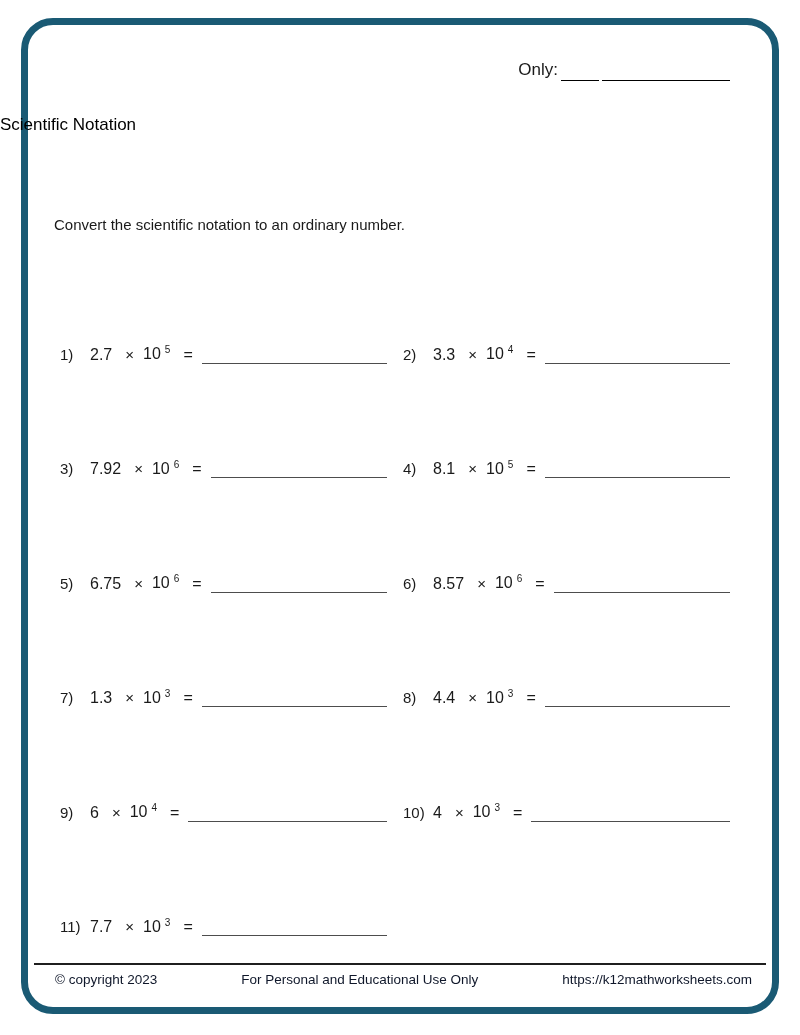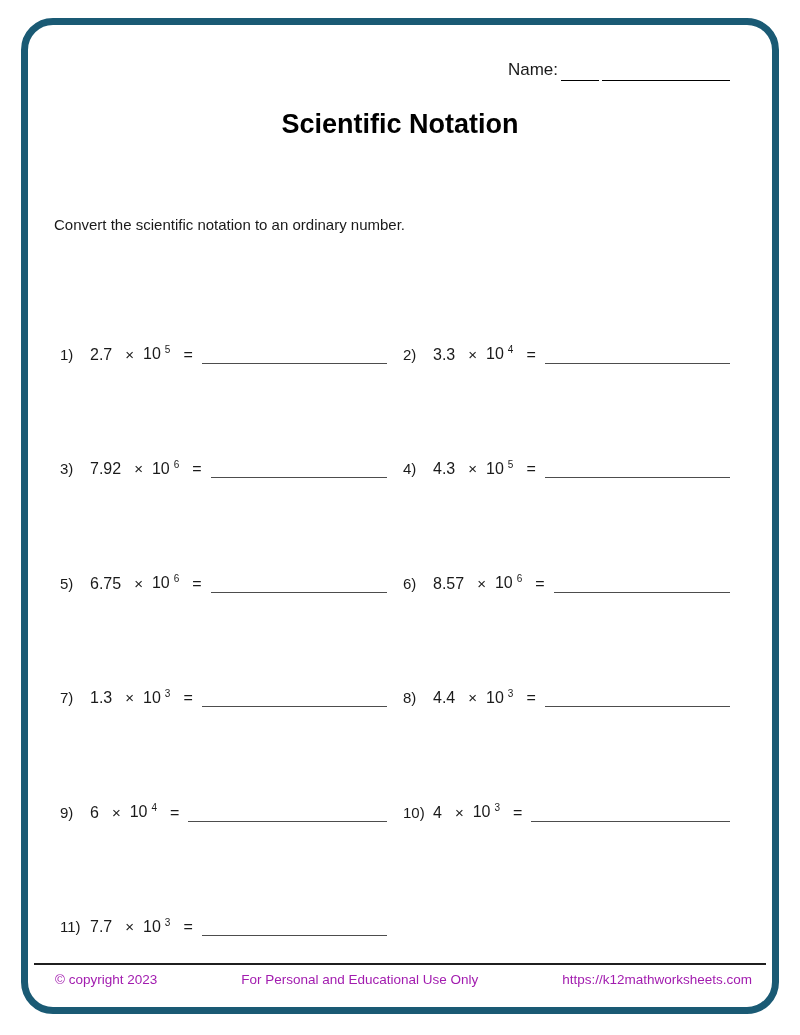--- a/index.html
+++ b/index.html
@@ -16,22 +16,22 @@
   .name-row{
     position:absolute;top:59px;right:70px;
     display:flex;align-items:flex-end;gap:3px;font-size:17px;
   }
   .name-label{line-height:22px;}
   .name-seg{display:inline-block;height:21px;border-bottom:1.6px solid #000;}
   .name-seg1{width:38px;}
   .name-seg2{width:128px;}
   
   .title{
-    position:absolute;top:104px;left:0;right:0;text-align:center;
-    font-weight:bold;font-size:27px;line-height:41px;color:#000;
+    position:absolute;top:104px;left:0;right:0;
+    font-weight:normal;font-size:17px;line-height:41px;color:#000;
   }
   
   .instruction{position:absolute;top:216px;left:54px;font-size:15px;}
   
   .problems{
     position:absolute;top:250px;left:60px;right:70px;
     display:grid;grid-template-columns:1fr 1fr;column-gap:16px;
     grid-auto-rows:114.5px;
   }
   .problem{display:flex;align-items:flex-end;font-size:16px;}
@@ -40,30 +40,30 @@
   .coef{margin-right:13px;}
   .times{margin-right:9px;font-size:15px;}
   .exp{font-size:10px;margin-left:4px;}
   .eq{margin-left:13px;margin-right:9px;}
   .ansline{flex:1 1 auto;border-bottom:1.7px solid #4d4d4d;margin-bottom:1px;}
   
   .footer-line{position:absolute;left:34px;right:34px;top:963px;border-top:2px solid #1f1f1f;}
   .footer-row{
     position:absolute;top:972px;left:55px;right:48px;
     display:flex;justify-content:space-between;align-items:flex-start;
-    font-size:13.5px;color:#a21caf;
+    font-size:13.5px;color:#0f172a;
   }
 </style>
 </head>
 <body>
 
 <div class="page-border"></div>
 
 <div class="name-row">
-  <span class="name-label">Name:</span>
+  <span class="name-label">Only:</span>
   <span class="name-seg name-seg1"></span>
   <span class="name-seg name-seg2"></span>
 </div>
 
 <div class="title">
   <div>Scientific Notation</div>
 </div>
 
 <div class="instruction">Convert the scientific notation to an ordinary number.</div>
 
@@ -78,21 +78,21 @@
       <span class="expr"><span class="coef">3.3</span><span class="times">×</span><span class="base">10</span><sup class="exp">4</sup><span class="eq">=</span></span>
       <span class="ansline"></span>
     </div>
     <div class="problem">
       <span class="qnum">3)</span>
       <span class="expr"><span class="coef">7.92</span><span class="times">×</span><span class="base">10</span><sup class="exp">6</sup><span class="eq">=</span></span>
       <span class="ansline"></span>
     </div>
     <div class="problem">
       <span class="qnum">4)</span>
-      <span class="expr"><span class="coef">4.3</span><span class="times">×</span><span class="base">10</span><sup class="exp">5</sup><span class="eq">=</span></span>
+      <span class="expr"><span class="coef">8.1</span><span class="times">×</span><span class="base">10</span><sup class="exp">5</sup><span class="eq">=</span></span>
       <span class="ansline"></span>
     </div>
     <div class="problem">
       <span class="qnum">5)</span>
       <span class="expr"><span class="coef">6.75</span><span class="times">×</span><span class="base">10</span><sup class="exp">6</sup><span class="eq">=</span></span>
       <span class="ansline"></span>
     </div>
     <div class="problem">
       <span class="qnum">6)</span>
       <span class="expr"><span class="coef">8.57</span><span class="times">×</span><span class="base">10</span><sup class="exp">6</sup><span class="eq">=</span></span>

